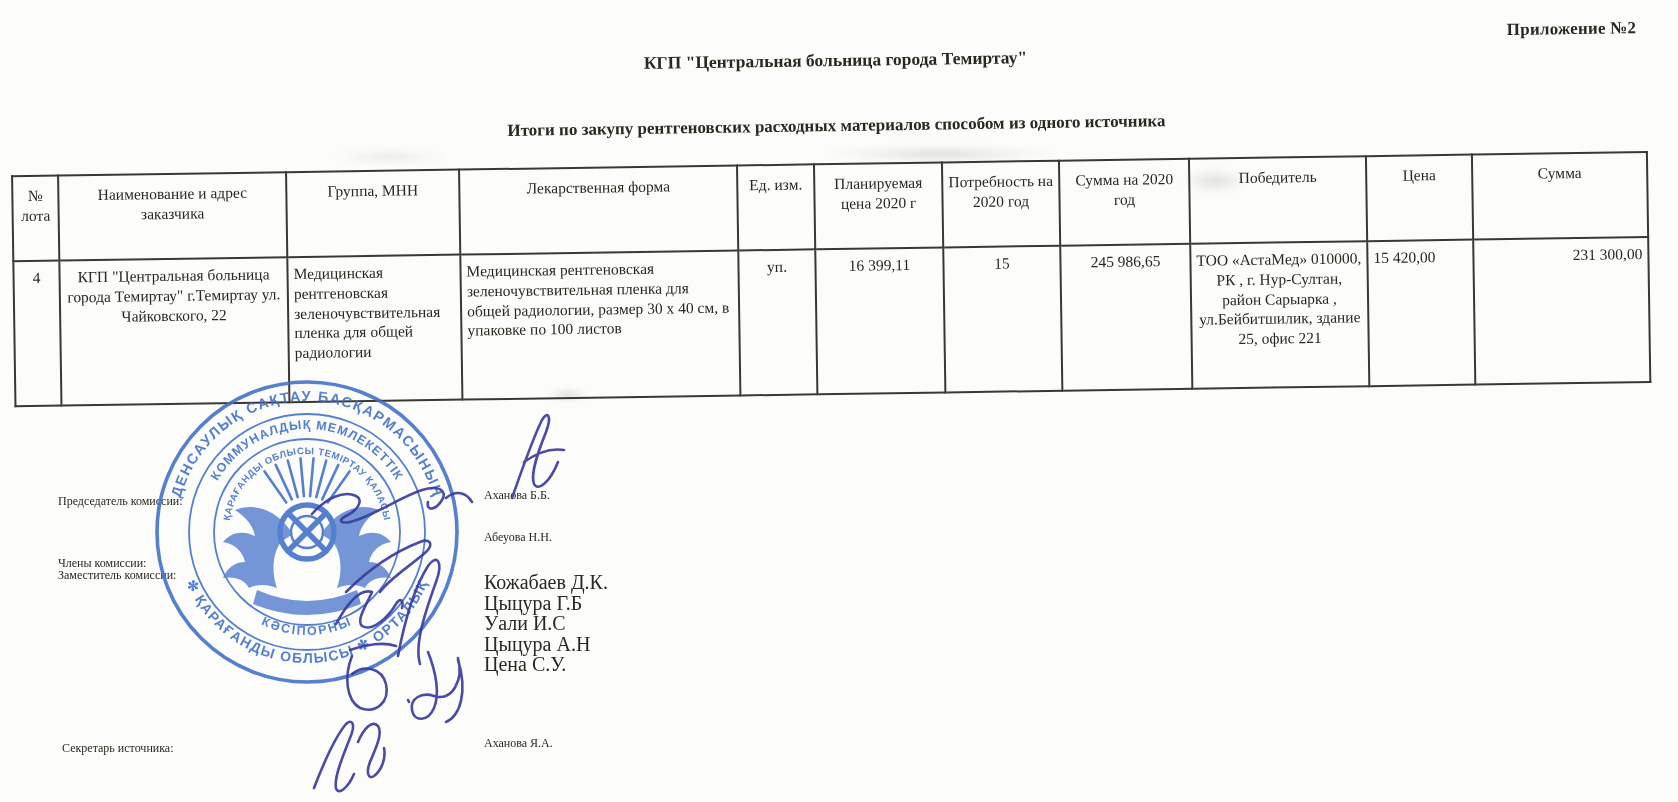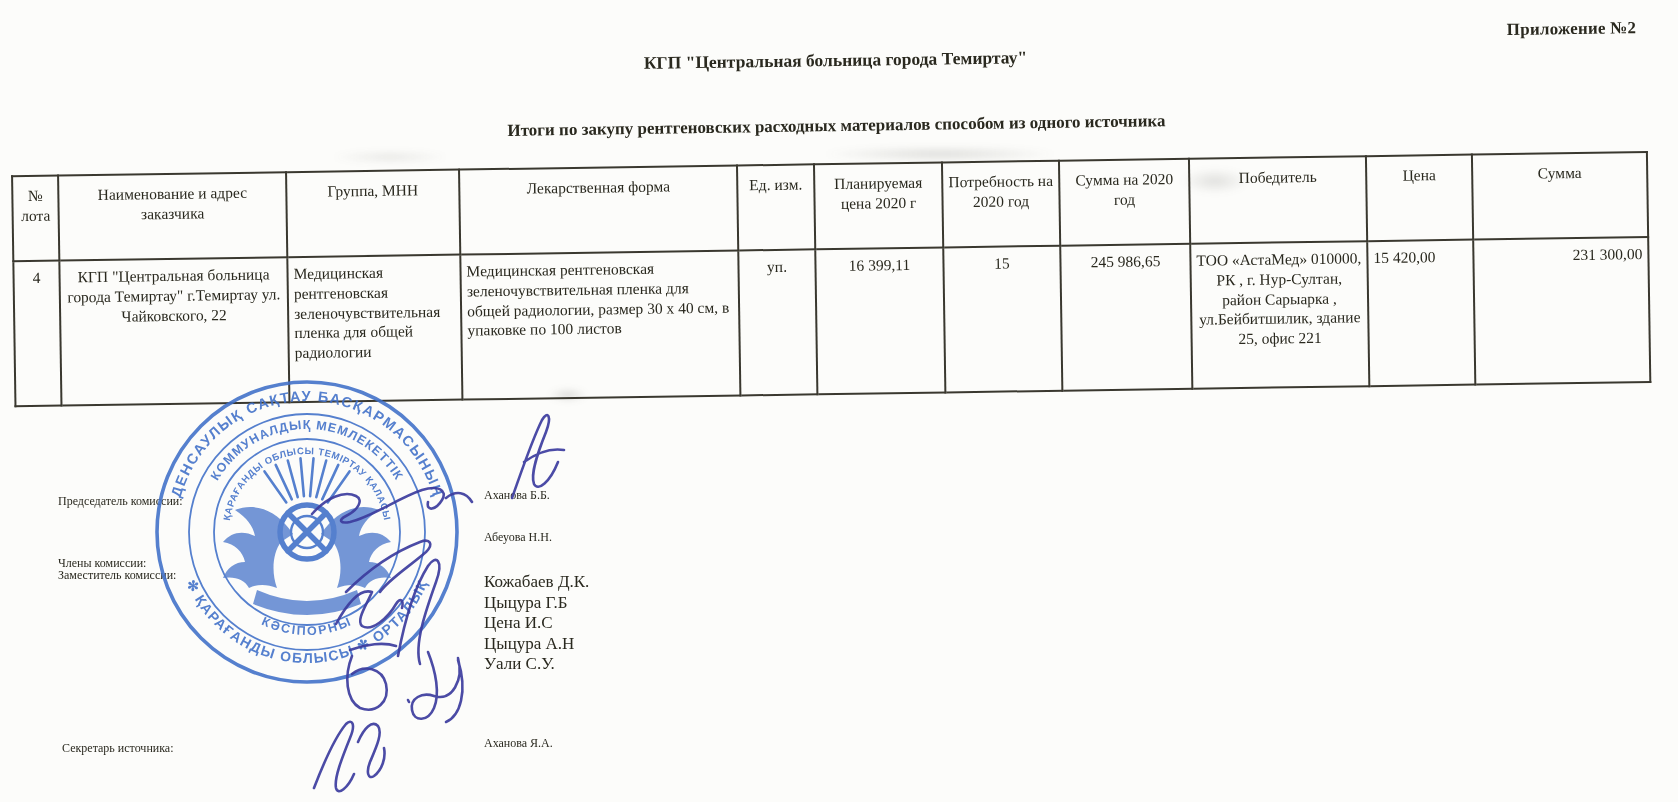--- a/index.html
+++ b/index.html
@@ -31,21 +31,21 @@
   .c-group{text-align:left;padding-left:7px;}
   .c-form{text-align:left;padding-left:7px;}
   .c-unit{text-align:center;}
   .c-num{text-align:center;}
   .c-winner{text-align:center;}
   .c-price{text-align:left;padding-left:10px;}
   .c-amount{text-align:right;padding-right:8px;}
 
   .sig-label{position:absolute;font-size:12px;white-space:nowrap;}
   .sig-name{position:absolute;left:484px;font-size:12px;white-space:nowrap;}
-  .member-list{position:absolute;left:484px;top:572px;font-size:17px;line-height:20.5px;}
+  .member-list{position:absolute;left:484px;top:572px;font-size:20px;line-height:20.5px;}
 
   .overlay{position:absolute;top:0;left:0;pointer-events:none;}
 
   .smudge{position:absolute;border-radius:50%;filter:blur(3px);}
   .s1{left:820px;top:146px;width:240px;height:16px;background:radial-gradient(rgba(60,60,55,.16),transparent 70%);}
   .s2{left:1180px;top:168px;width:70px;height:26px;background:radial-gradient(rgba(60,60,55,.14),transparent 70%);}
   .s3{left:548px;top:388px;width:40px;height:14px;background:radial-gradient(rgba(60,60,55,.18),transparent 70%);}
   .s4{left:330px;top:150px;width:120px;height:14px;background:radial-gradient(rgba(60,60,55,.10),transparent 70%);}
 </style>
 </head>
@@ -114,23 +114,23 @@
     <div class="sig-label" style="left:58px;top:494px">Председатель комиссии:</div>
     <div class="sig-name" style="top:488px">Аханова Б.Б.</div>
 
     <div class="sig-label" style="left:58px;top:568px">Заместитель комиссии:</div>
     <div class="sig-name" style="top:530px">Абеуова Н.Н.</div>
 
     <div class="sig-label" style="left:58px;top:556px">Члены комиссии:</div>
     <div class="member-list">
       <div>Кожабаев Д.К.</div>
       <div>Цыцура Г.Б</div>
-      <div>Цена И.С</div>
+      <div>Уали И.С</div>
       <div>Цыцура А.Н</div>
-      <div>Уали С.У.</div>
+      <div>Цена С.У.</div>
     </div>
 
     <div class="sig-label" style="left:62px;top:741px">Секретарь источника:</div>
     <div class="sig-name" style="top:736px">Аханова Я.А.</div>
   </div>
 
   <svg class="overlay" width="1678" height="802" viewBox="0 0 1678 802">
     <defs>
       <path id="arcOT" d="M -131 0 A 131 131 0 1 1 131 0"></path>
       <path id="arcOB" d="M -131 0 A 131 131 0 0 0 131 0"></path>

